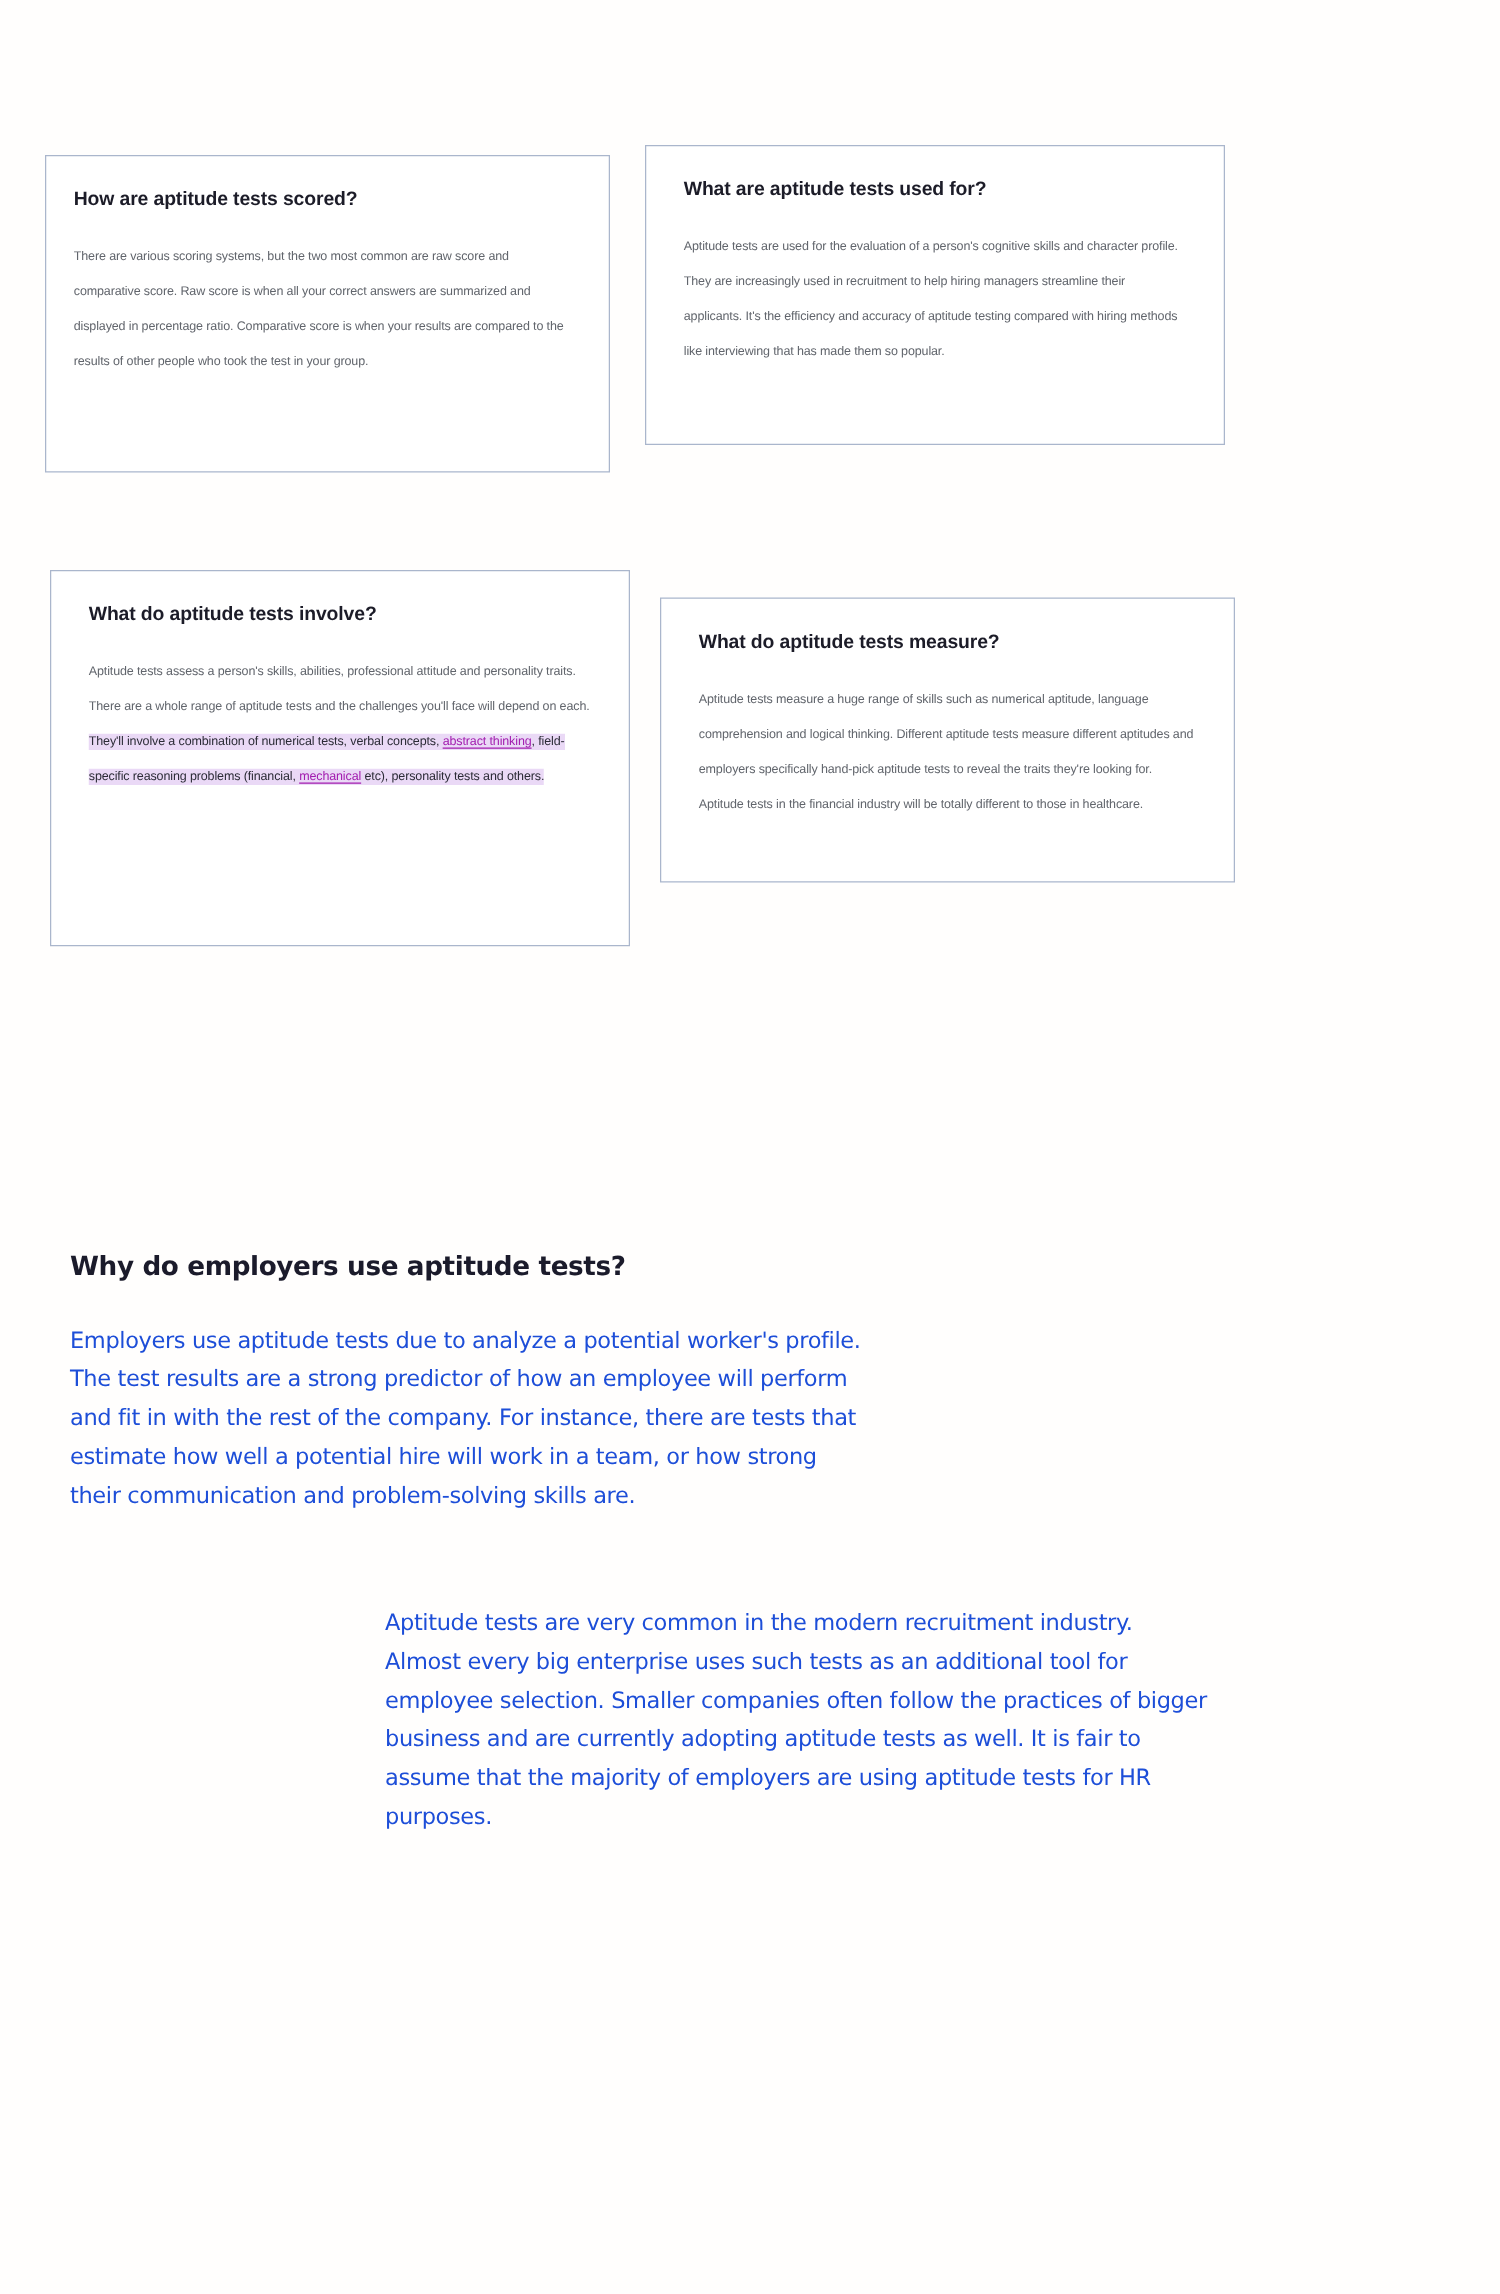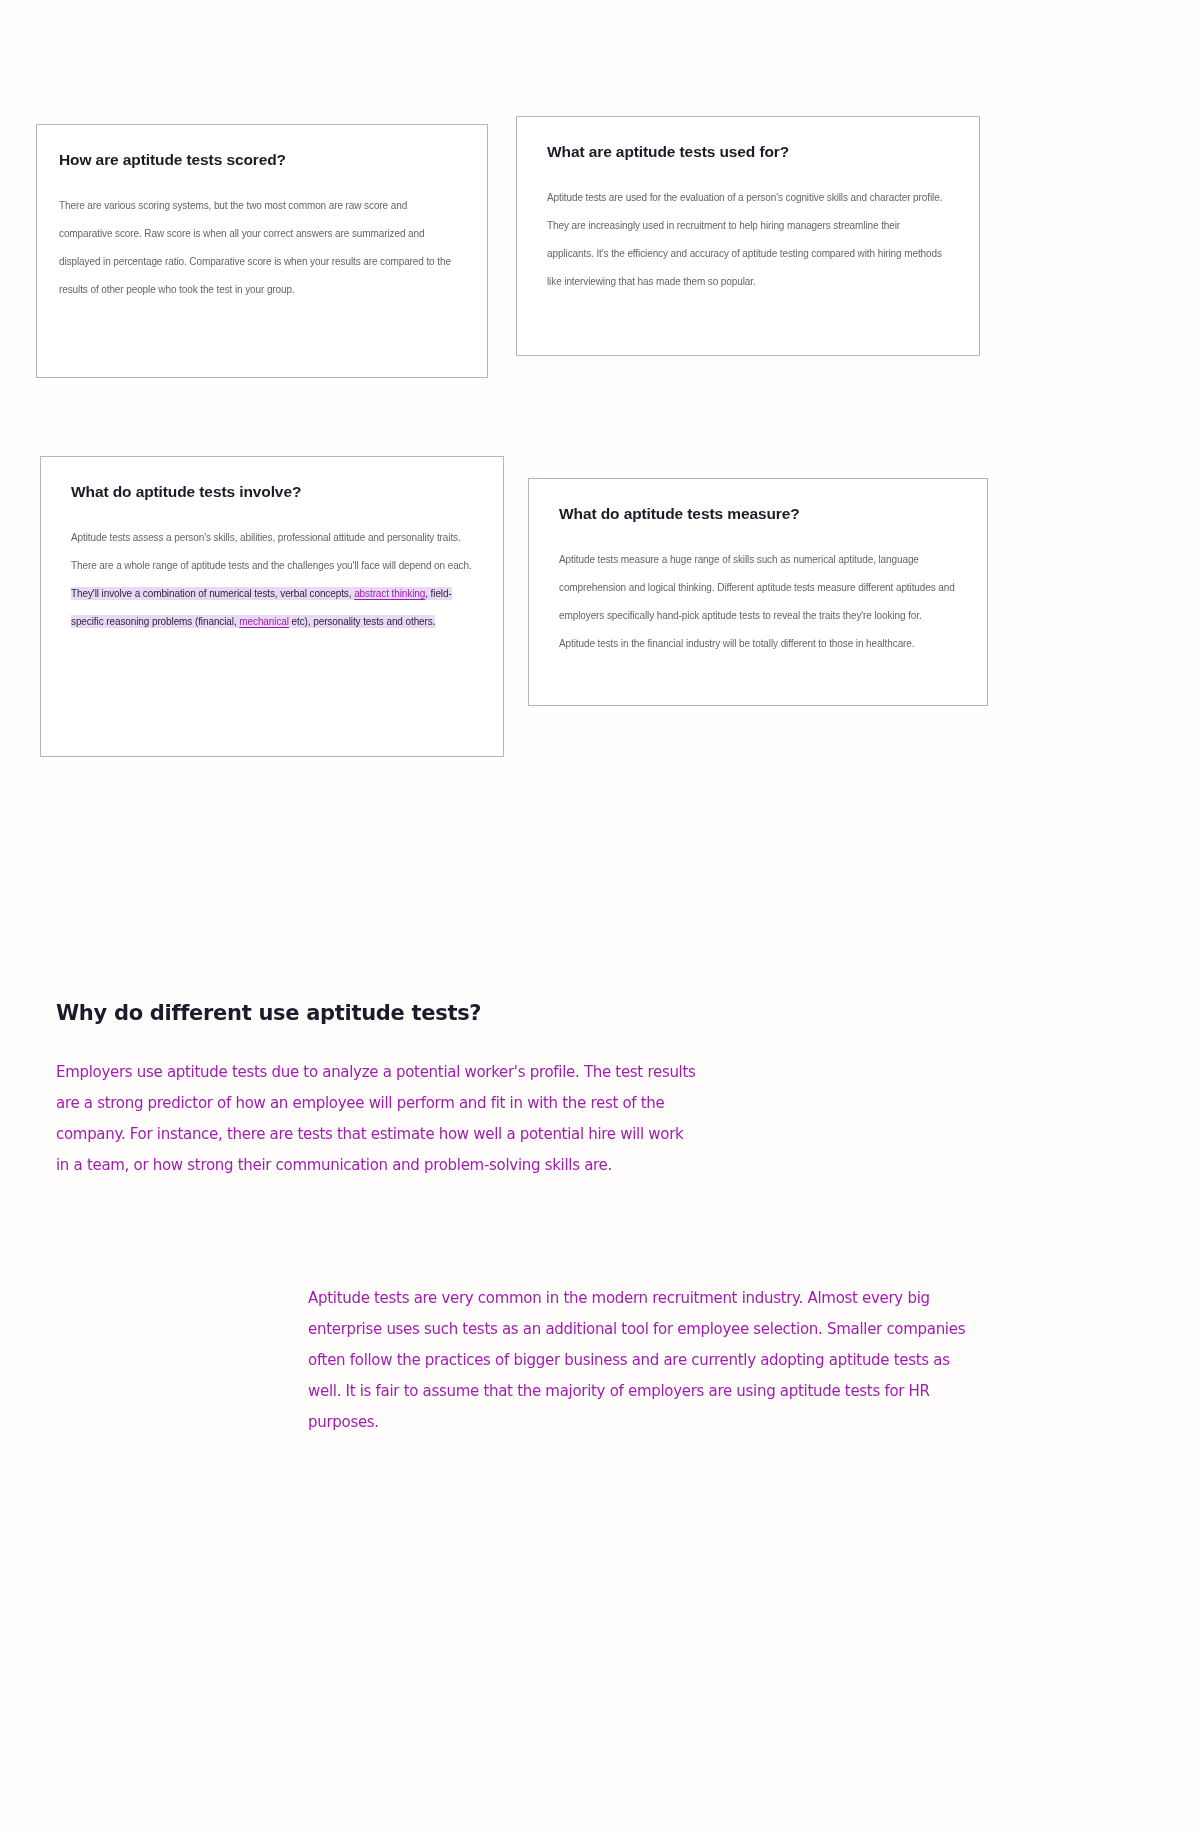--- a/index.html
+++ b/index.html
@@ -89,23 +89,23 @@
     font-size: 21px;
     font-weight: 700;
     color: #1b1b2b;
     letter-spacing: -0.3px;
     line-height: 1.3;
     margin: 0 0 30px 0;
   }
 
   .prose-body {
     font-family: "DejaVu Sans", sans-serif;
-    font-size: 15px;
+    font-size: 18px;
     font-weight: 400;
-    color: #a21caf;
+    color: #1d4ed8;
     line-height: 31px;
     letter-spacing: -0.3px;
     margin: 0;
   }
 
   .sec-which .prose-heading { margin-bottom: 26px; }
 </style>
 </head>
 <body>
 
@@ -129,21 +129,21 @@
     </div>
 
     <div class="faq-card c4">
       <p class="faq-title">What do aptitude tests measure?</p>
       <p class="faq-body">Aptitude tests measure a huge range of skills such as numerical aptitude, language comprehension and logical thinking. Different aptitude tests measure different aptitudes and employers specifically hand-pick aptitude tests to reveal the traits they're looking for. Aptitude tests in the financial industry will be totally different to those in healthcare.</p>
     </div>
 
   </div>
 
   <div class="prose-section sec-why">
-    <h2 class="prose-heading">Why do different use aptitude tests?</h2>
+    <h2 class="prose-heading">Why do employers use aptitude tests?</h2>
     <p class="prose-body">Employers use aptitude tests due to analyze a potential worker's profile. The test results are a strong predictor of how an employee will perform and fit in with the rest of the company. For instance, there are tests that estimate how well a potential hire will work in a team, or how strong their communication and problem-solving skills are.</p>
   </div>
 
   <div class="prose-section sec-which">
     <p class="prose-body">Aptitude tests are very common in the modern recruitment industry. Almost every big enterprise uses such tests as an additional tool for employee selection. Smaller companies often follow the practices of bigger business and are currently adopting aptitude tests as well. It is fair to assume that the majority of employers are using aptitude tests for HR purposes.</p>
   </div>
 
 </div>
 
 </body></html>

